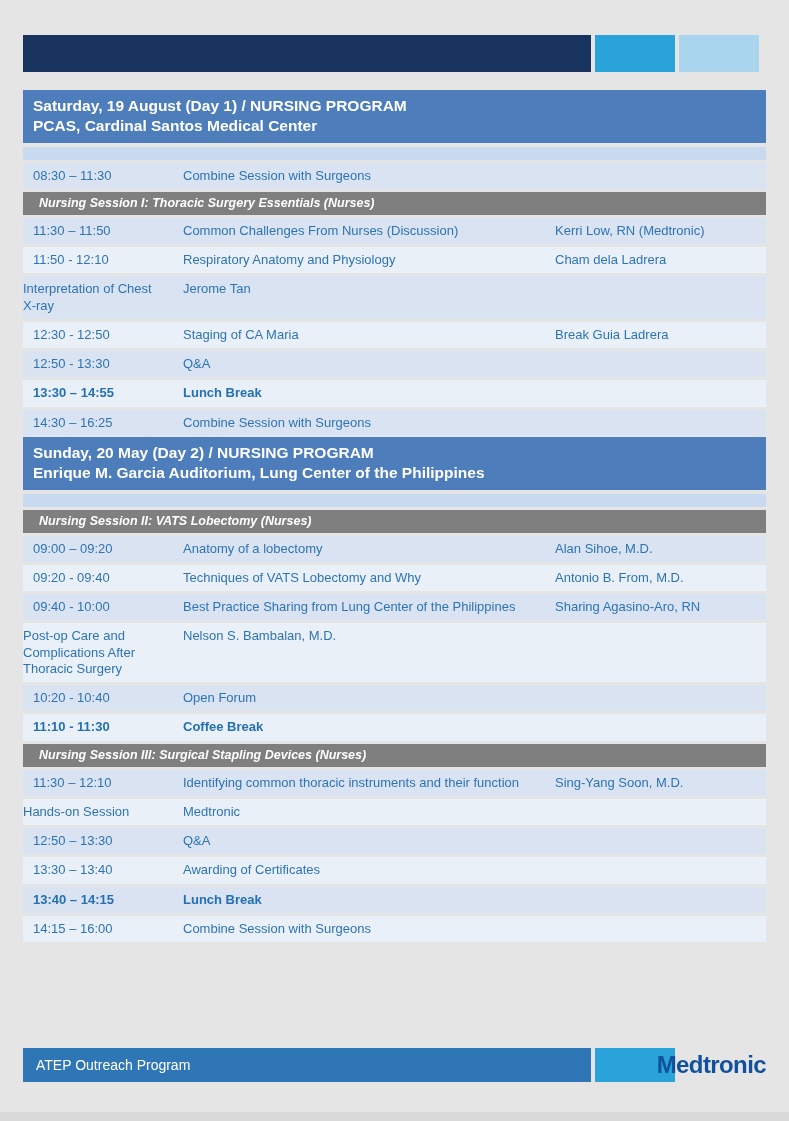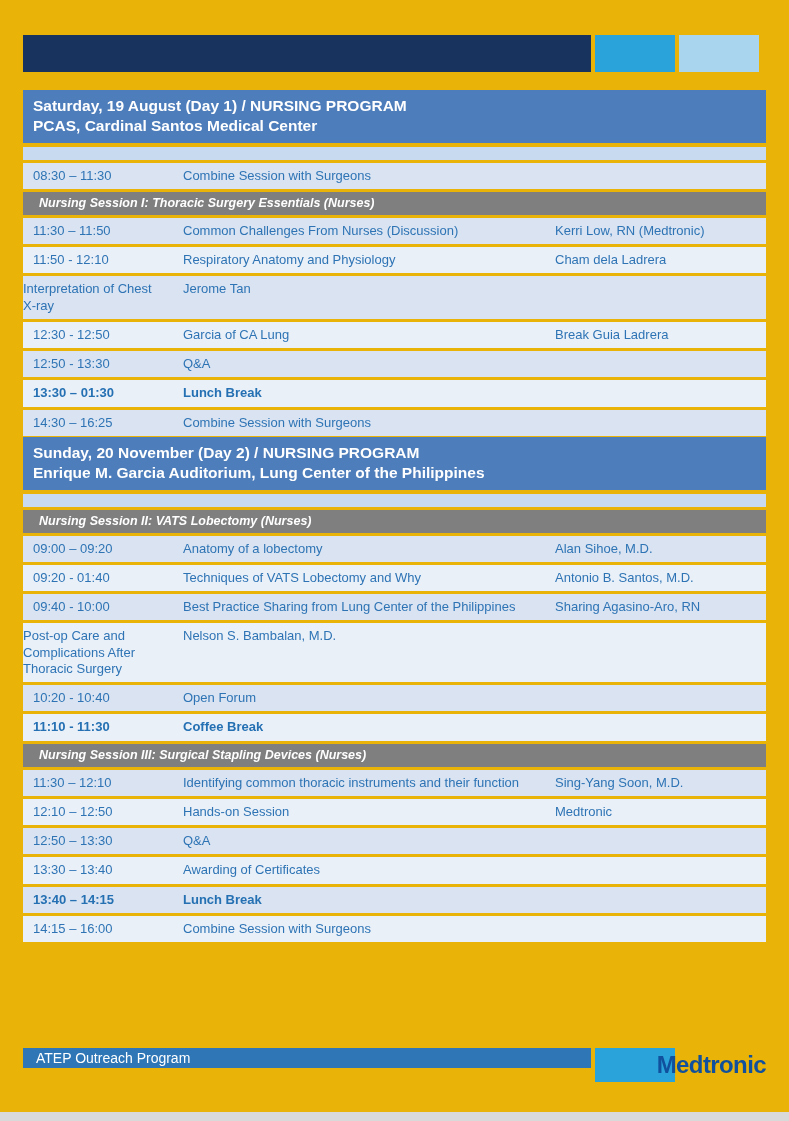--- a/index.html
+++ b/index.html
@@ -5,21 +5,21 @@
   html, body {
     margin: 0;
     padding: 0;
     background: #ffffff;
     font-family: "Liberation Sans", sans-serif;
   }
   .page {
     position: relative;
     width: 789px;
     height: 1121px;
-    background: #eab308;
+    background: #e5e5e5;
     overflow: hidden;
   }
   
   .top-band {
     position: absolute;
     top: 35px;
     left: 23px;
     height: 37px;
     display: flex;
     gap: 4px;
@@ -88,21 +88,21 @@
     font-weight: bold;
     color: #2470b3;
   }
 
   
   .footer-bar {
     position: absolute;
     left: 23px;
     top: 1048px;
     width: 568px;
-    height: 20px;
+    height: 34px;
     background: #2e76b6;
     color: #ffffff;
     font-size: 14px;
     display: flex;
     align-items: center;
     padding-left: 13px;
     box-sizing: border-box;
   }
   .footer-square {
     position: absolute;
@@ -163,58 +163,58 @@
           <div class="time">11:50 - 12:10</div>
           <div class="topic">Respiratory Anatomy and Physiology</div>
           <div class="speaker">Cham dela Ladrera</div>
         </div>
         <div class="row item">
           <div class="topic">Interpretation of Chest X-ray</div>
           <div class="speaker">Jerome Tan</div>
         </div>
         <div class="row item alt">
           <div class="time">12:30 - 12:50</div>
-          <div class="topic">Garcia of CA Lung</div>
+          <div class="topic">Staging of CA Maria</div>
           <div class="speaker">Break Guia Ladrera</div>
         </div>
         <div class="row item">
           <div class="time">12:50 - 13:30</div>
           <div class="topic">Q&amp;A</div>
           <div class="speaker"></div>
         </div>
         <div class="row item alt bold">
-          <div class="time">13:30 – 01:30</div>
+          <div class="time">13:30 – 14:55</div>
           <div class="topic">Lunch Break</div>
           <div class="speaker"></div>
         </div>
         <div class="row item">
           <div class="time">14:30 – 16:25</div>
           <div class="topic">Combine Session with Surgeons</div>
           <div class="speaker"></div>
         </div>
       </div>
   </section>
 
   <section class="day day-2">
     <header class="day-header">
-      <div>Sunday, 20 November (Day 2) / NURSING PROGRAM</div>
+      <div>Sunday, 20 May (Day 2) / NURSING PROGRAM</div>
       <div>Enrique M. Garcia Auditorium, Lung Center of the Philippines</div>
     </header>
     <div class="rows">
         <div class="row spacer"></div>
         <div class="row banner">Nursing Session II: VATS Lobectomy (Nurses)</div>
         <div class="row item">
           <div class="time">09:00 – 09:20</div>
           <div class="topic">Anatomy of a lobectomy</div>
           <div class="speaker">Alan Sihoe, M.D.</div>
         </div>
         <div class="row item alt">
-          <div class="time">09:20 - 01:40</div>
+          <div class="time">09:20 - 09:40</div>
           <div class="topic">Techniques of VATS Lobectomy and Why</div>
-          <div class="speaker">Antonio B. Santos, M.D.</div>
+          <div class="speaker">Antonio B. From, M.D.</div>
         </div>
         <div class="row item">
           <div class="time">09:40 - 10:00</div>
           <div class="topic">Best Practice Sharing from Lung Center of the Philippines</div>
           <div class="speaker">Sharing Agasino-Aro, RN</div>
         </div>
         <div class="row item alt">
           <div class="topic">Post-op Care and Complications After Thoracic Surgery</div>
           <div class="speaker">Nelson S. Bambalan, M.D.</div>
         </div>
@@ -228,21 +228,20 @@
           <div class="topic">Coffee Break</div>
           <div class="speaker"></div>
         </div>
         <div class="row banner">Nursing Session III: Surgical Stapling Devices (Nurses)</div>
         <div class="row item">
           <div class="time">11:30 – 12:10</div>
           <div class="topic">Identifying common thoracic instruments and their function</div>
           <div class="speaker">Sing-Yang Soon, M.D.</div>
         </div>
         <div class="row item alt">
-          <div class="time">12:10 – 12:50</div>
           <div class="topic">Hands-on Session</div>
           <div class="speaker">Medtronic</div>
         </div>
         <div class="row item">
           <div class="time">12:50 – 13:30</div>
           <div class="topic">Q&amp;A</div>
           <div class="speaker"></div>
         </div>
         <div class="row item alt">
           <div class="time">13:30 – 13:40</div>

